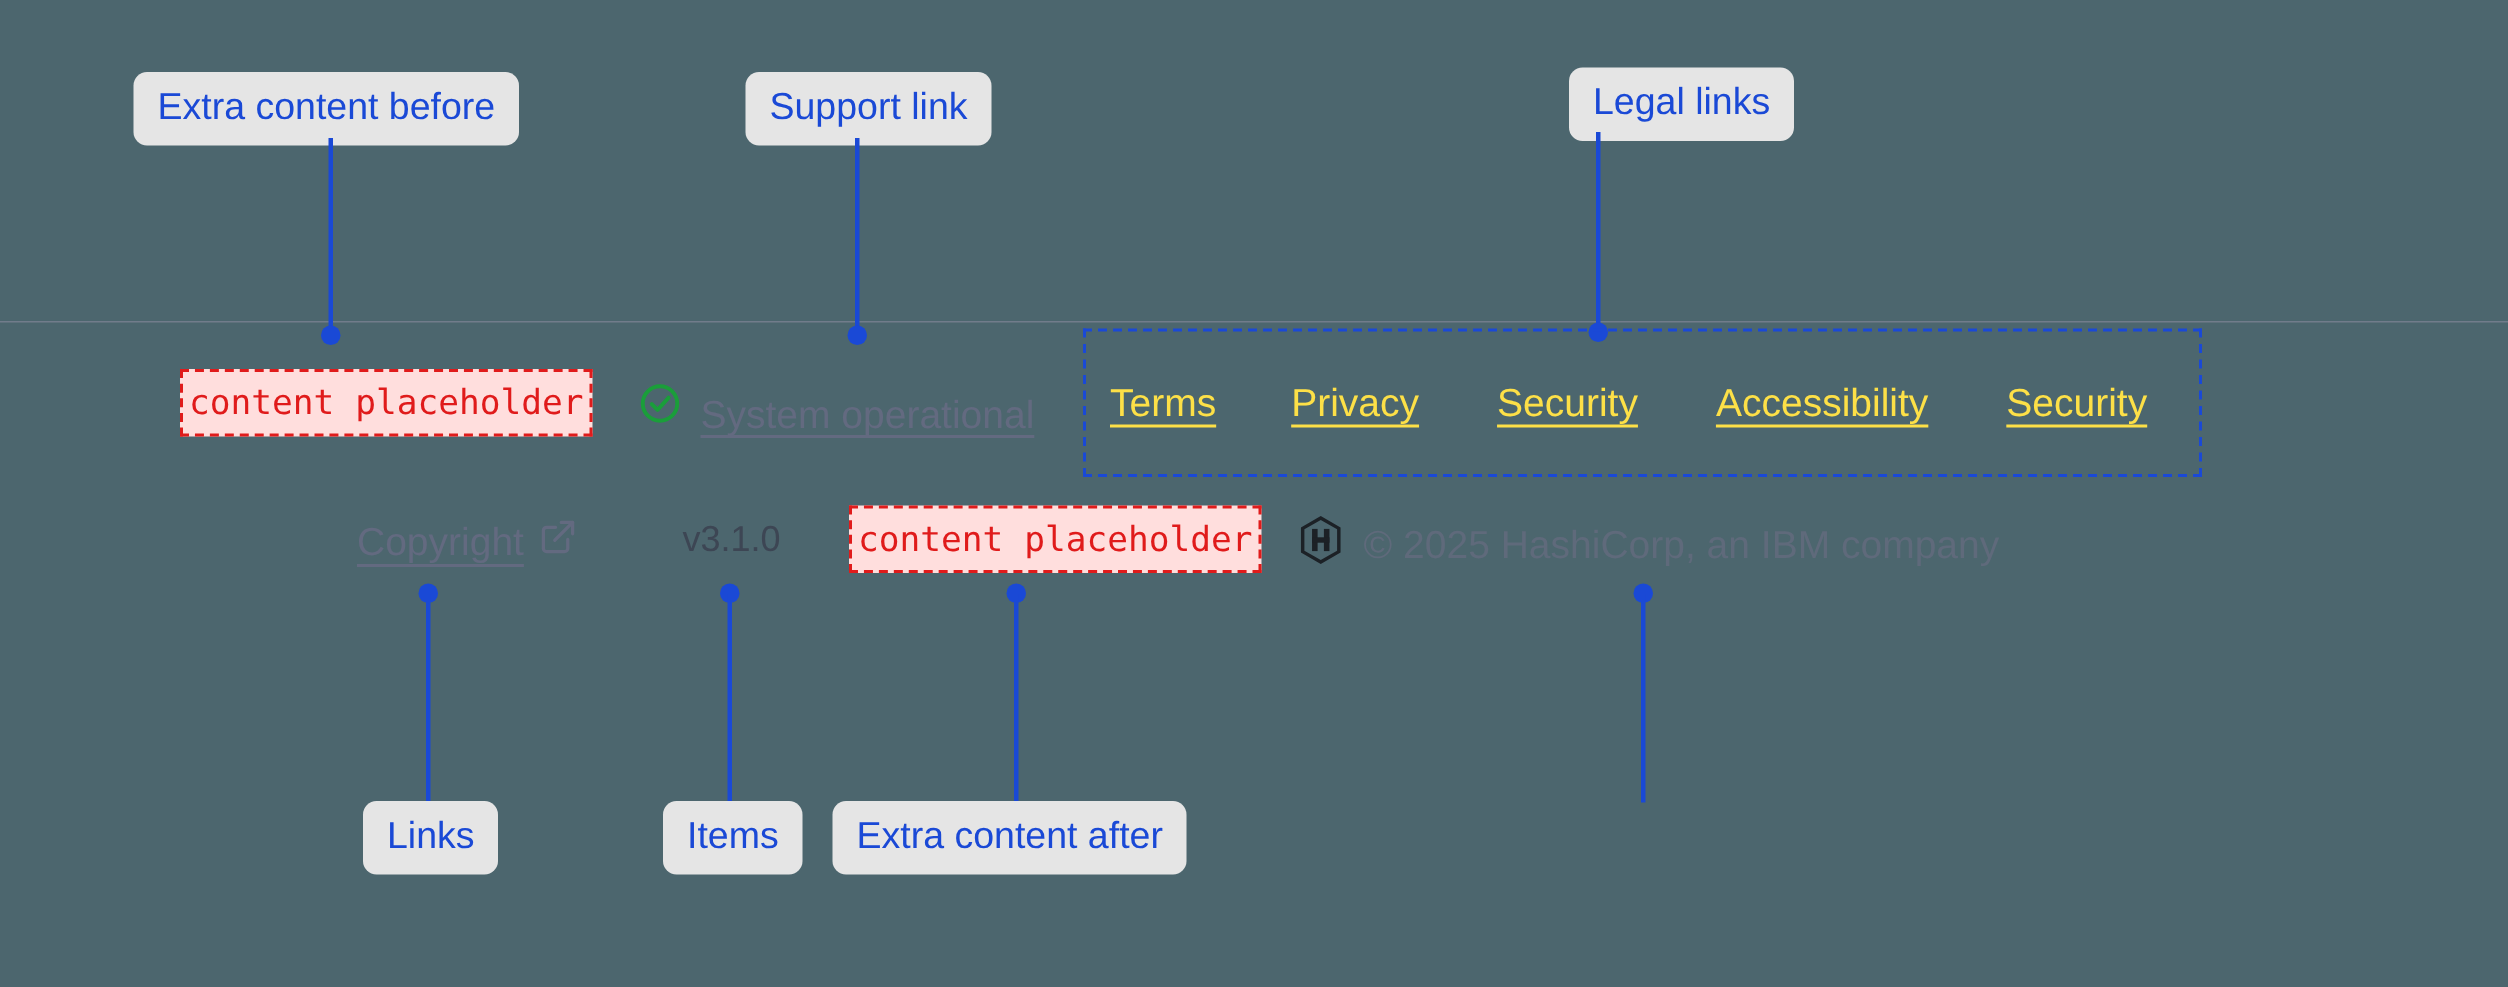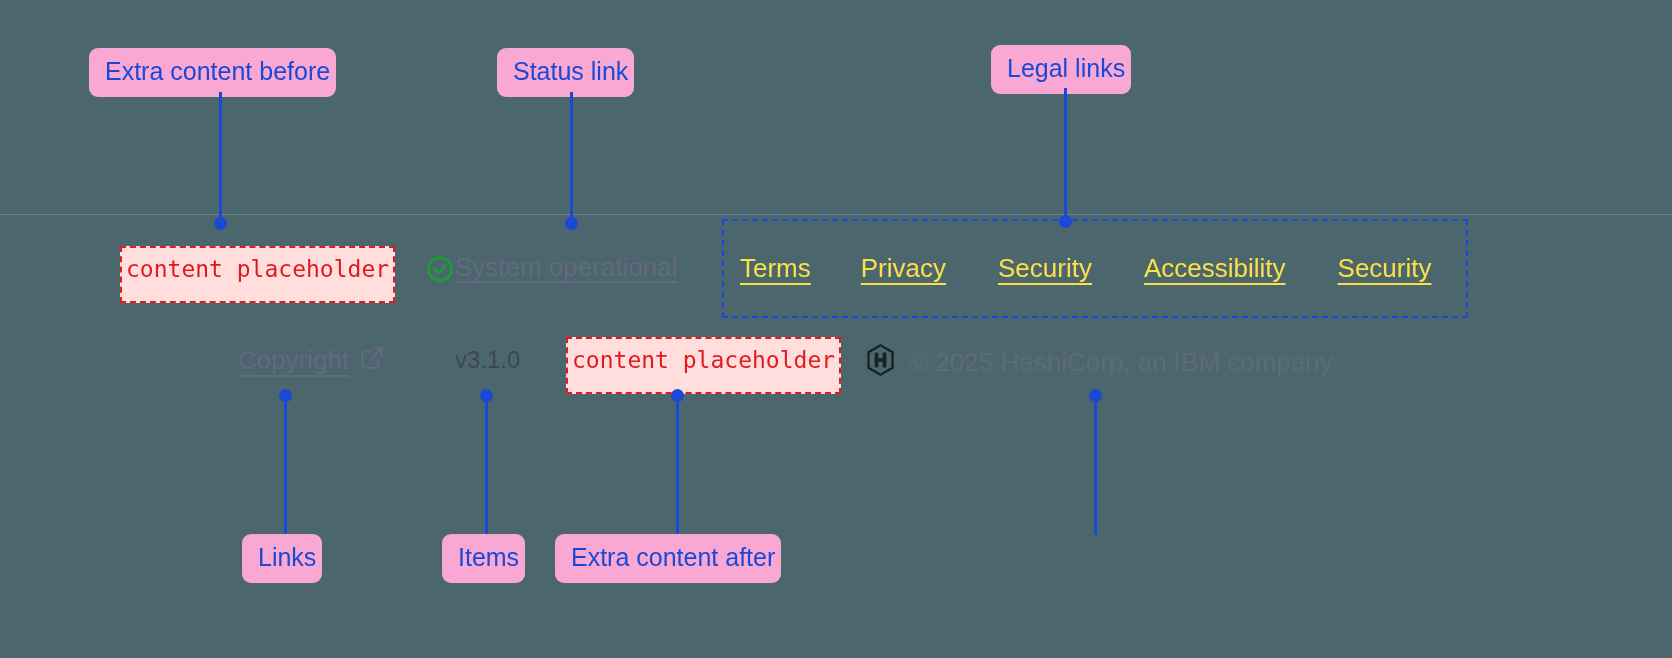--- a/index.html
+++ b/index.html
@@ -25,26 +25,26 @@
     left: 0;
     top: 214px;
     width: 1672px;
     height: 1px;
     background: rgba(160,150,175,0.45);
   }
 
   
   .chip {
     position: absolute;
-    background: #f9a8d4;
+    background: #e5e5e5;
     color: #1a49d6;
     border-radius: 9px;
     font-size: 25px;
     line-height: 1;
-    padding: 11px 6px 13px 16px;
+    padding: 11px 16px 13px 16px;
     white-space: nowrap;
     font-family: "Liberation Sans", sans-serif;
   }
 
   
   .leader {
     position: absolute;
     width: 3px;
     background: #1a49d6;
   }
@@ -58,37 +58,38 @@
 
   
   .placeholder {
     position: absolute;
     background: #ffdedd;
     border: 2px dashed #e01b1b;
     color: #e01b1b;
     font-family: "DejaVu Sans Mono", monospace;
     font-size: 23px;
     line-height: 1;
-    padding: 10px 4px 20px 4px;
+    padding: 10px 4px 8px 4px;
     white-space: nowrap;
     letter-spacing: 0px;
   }
 
   
   .highlight-rect {
     position: absolute;
     border: 2px dashed #1a49d6;
     background: transparent;
   }
 
   
   .status-link {
     position: absolute;
     display: flex;
-    align-items: flex-start;
+    align-items: flex-end;
+    gap: 12px;
     white-space: nowrap;
   }
   .status-text {
     font-size: 26px;
     color: #636a80;
     text-decoration: underline;
     text-underline-offset: 5px;
     text-decoration-thickness: 2px;
     line-height: 1;
   }
@@ -148,23 +149,23 @@
 </style>
 </head>
 <body>
 
 <div id="stage">
 
   <div class="footer-divider"></div>
 
   <div class="chip" style="left:89px; top:48px;">Extra content before</div>
 
-  <div class="chip" style="left:497px; top:48px;">Status link</div>
-
-  <div class="chip" style="left:991px; top:45px;">Legal links</div>
+  <div class="chip" style="left:497px; top:48px;">Support link</div>
+
+  <div class="chip" style="left:1046px; top:45px;">Legal links</div>
 
   <div class="leader" style="left:219px; top:92px; height:133px;"></div>
   <div class="dot" style="left:214px; top:217px;"></div>
 
   <div class="leader" style="left:570px; top:92px; height:133px;"></div>
   <div class="dot" style="left:565px; top:217px;"></div>
 
   <div class="leader" style="left:1064px; top:88px; height:137px;"></div>
   <div class="dot" style="left:1059px; top:215px;"></div>
 

